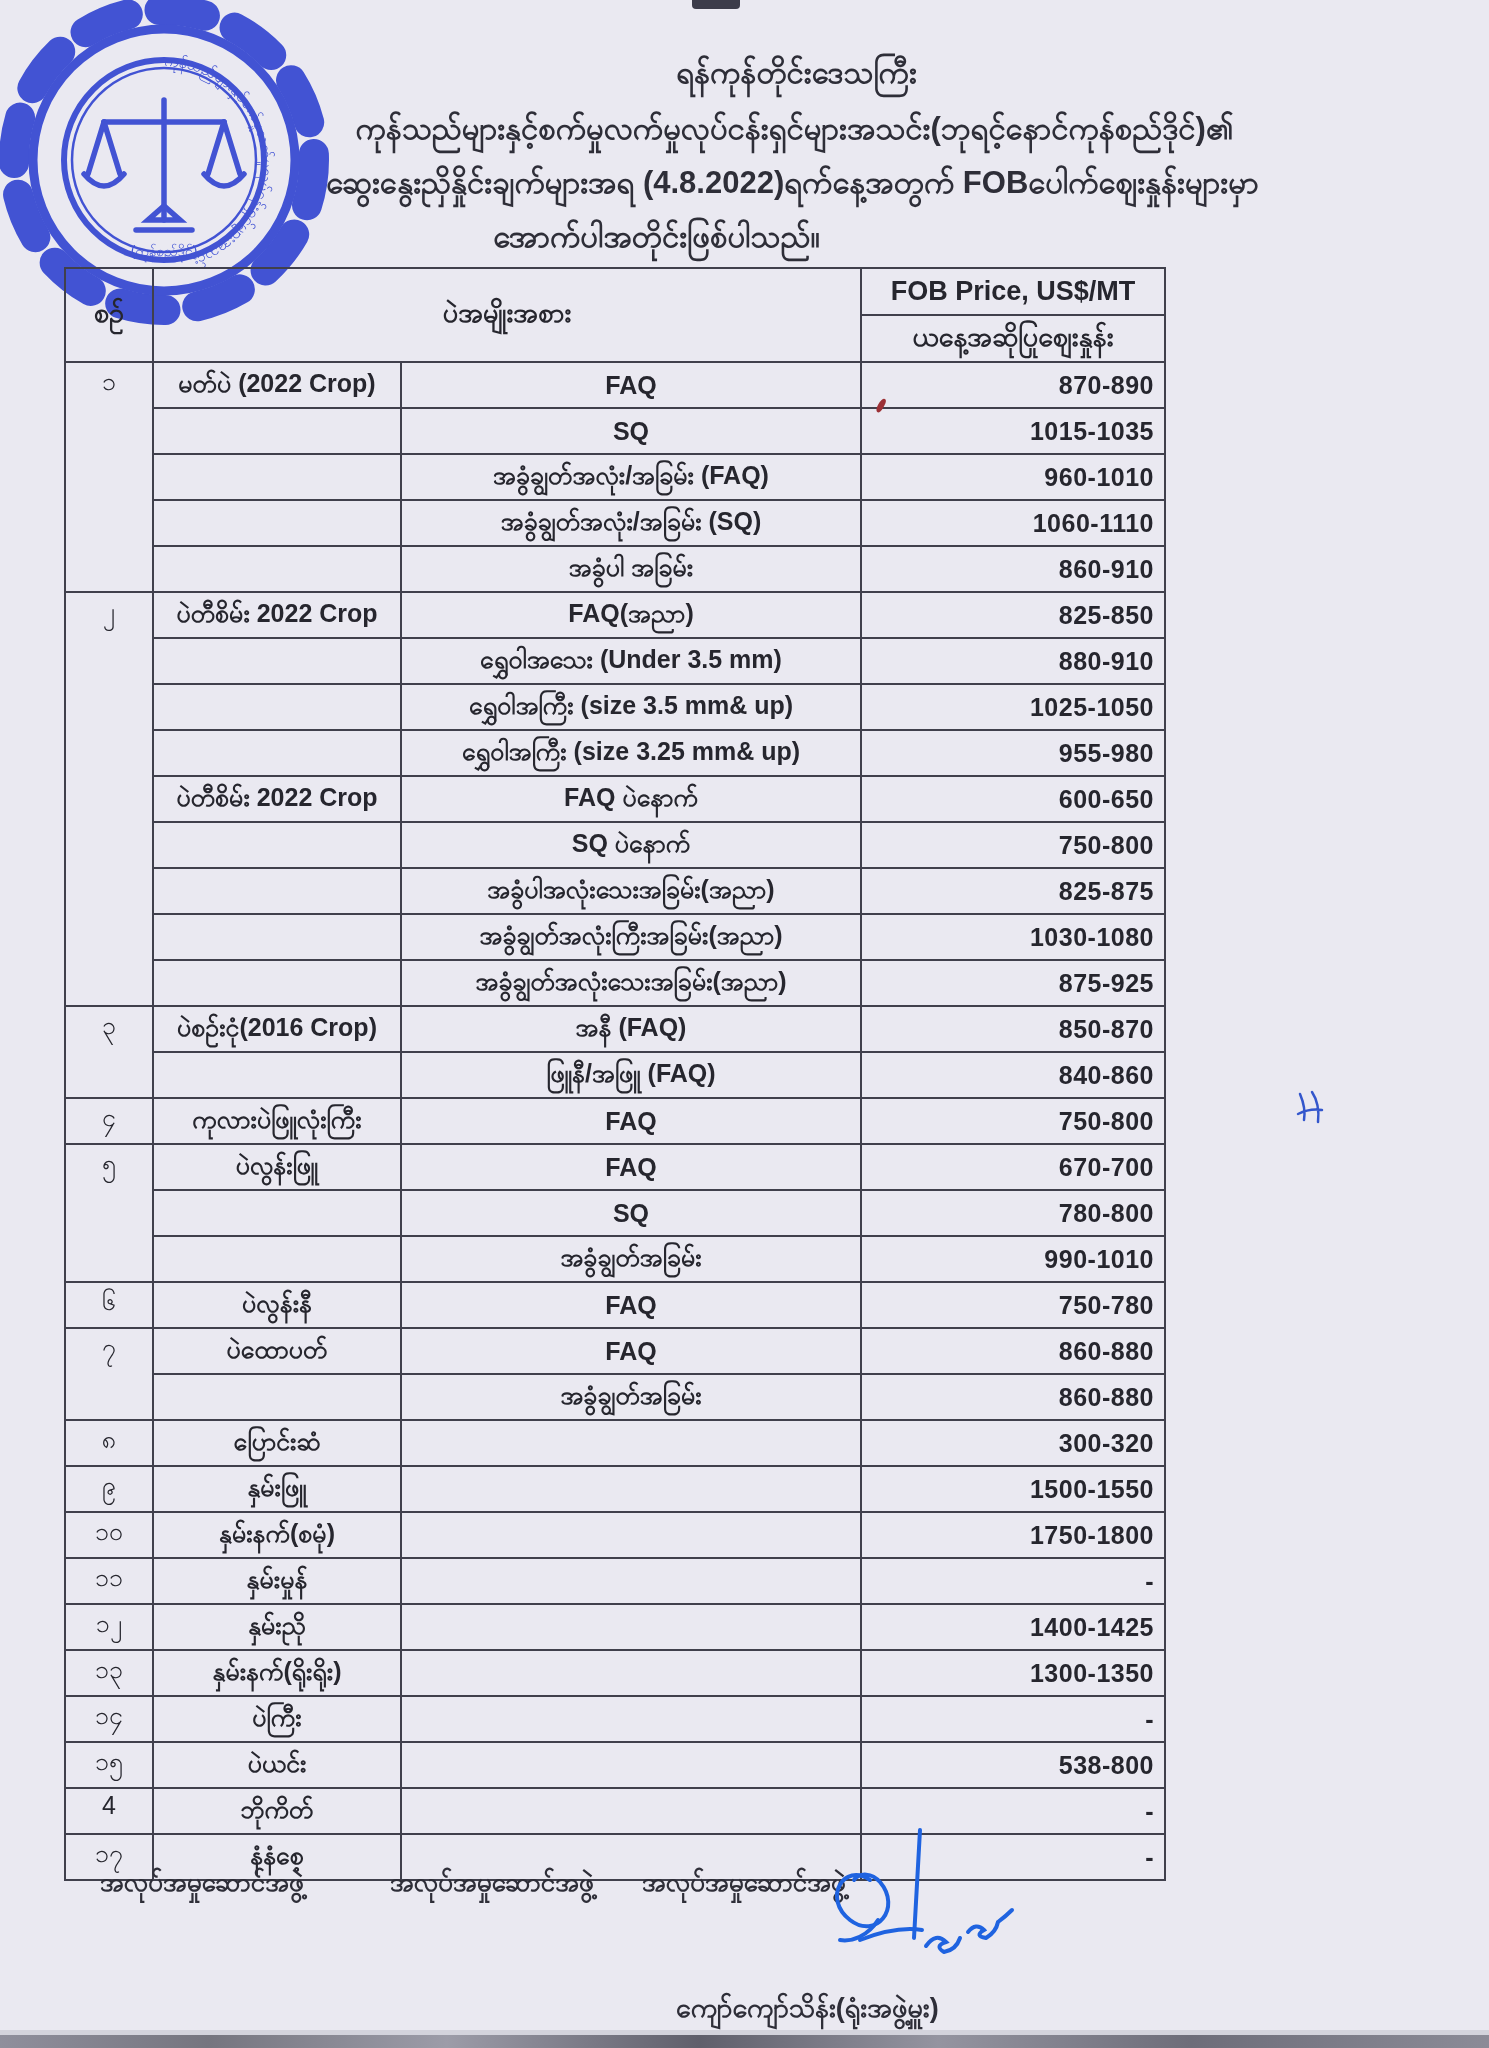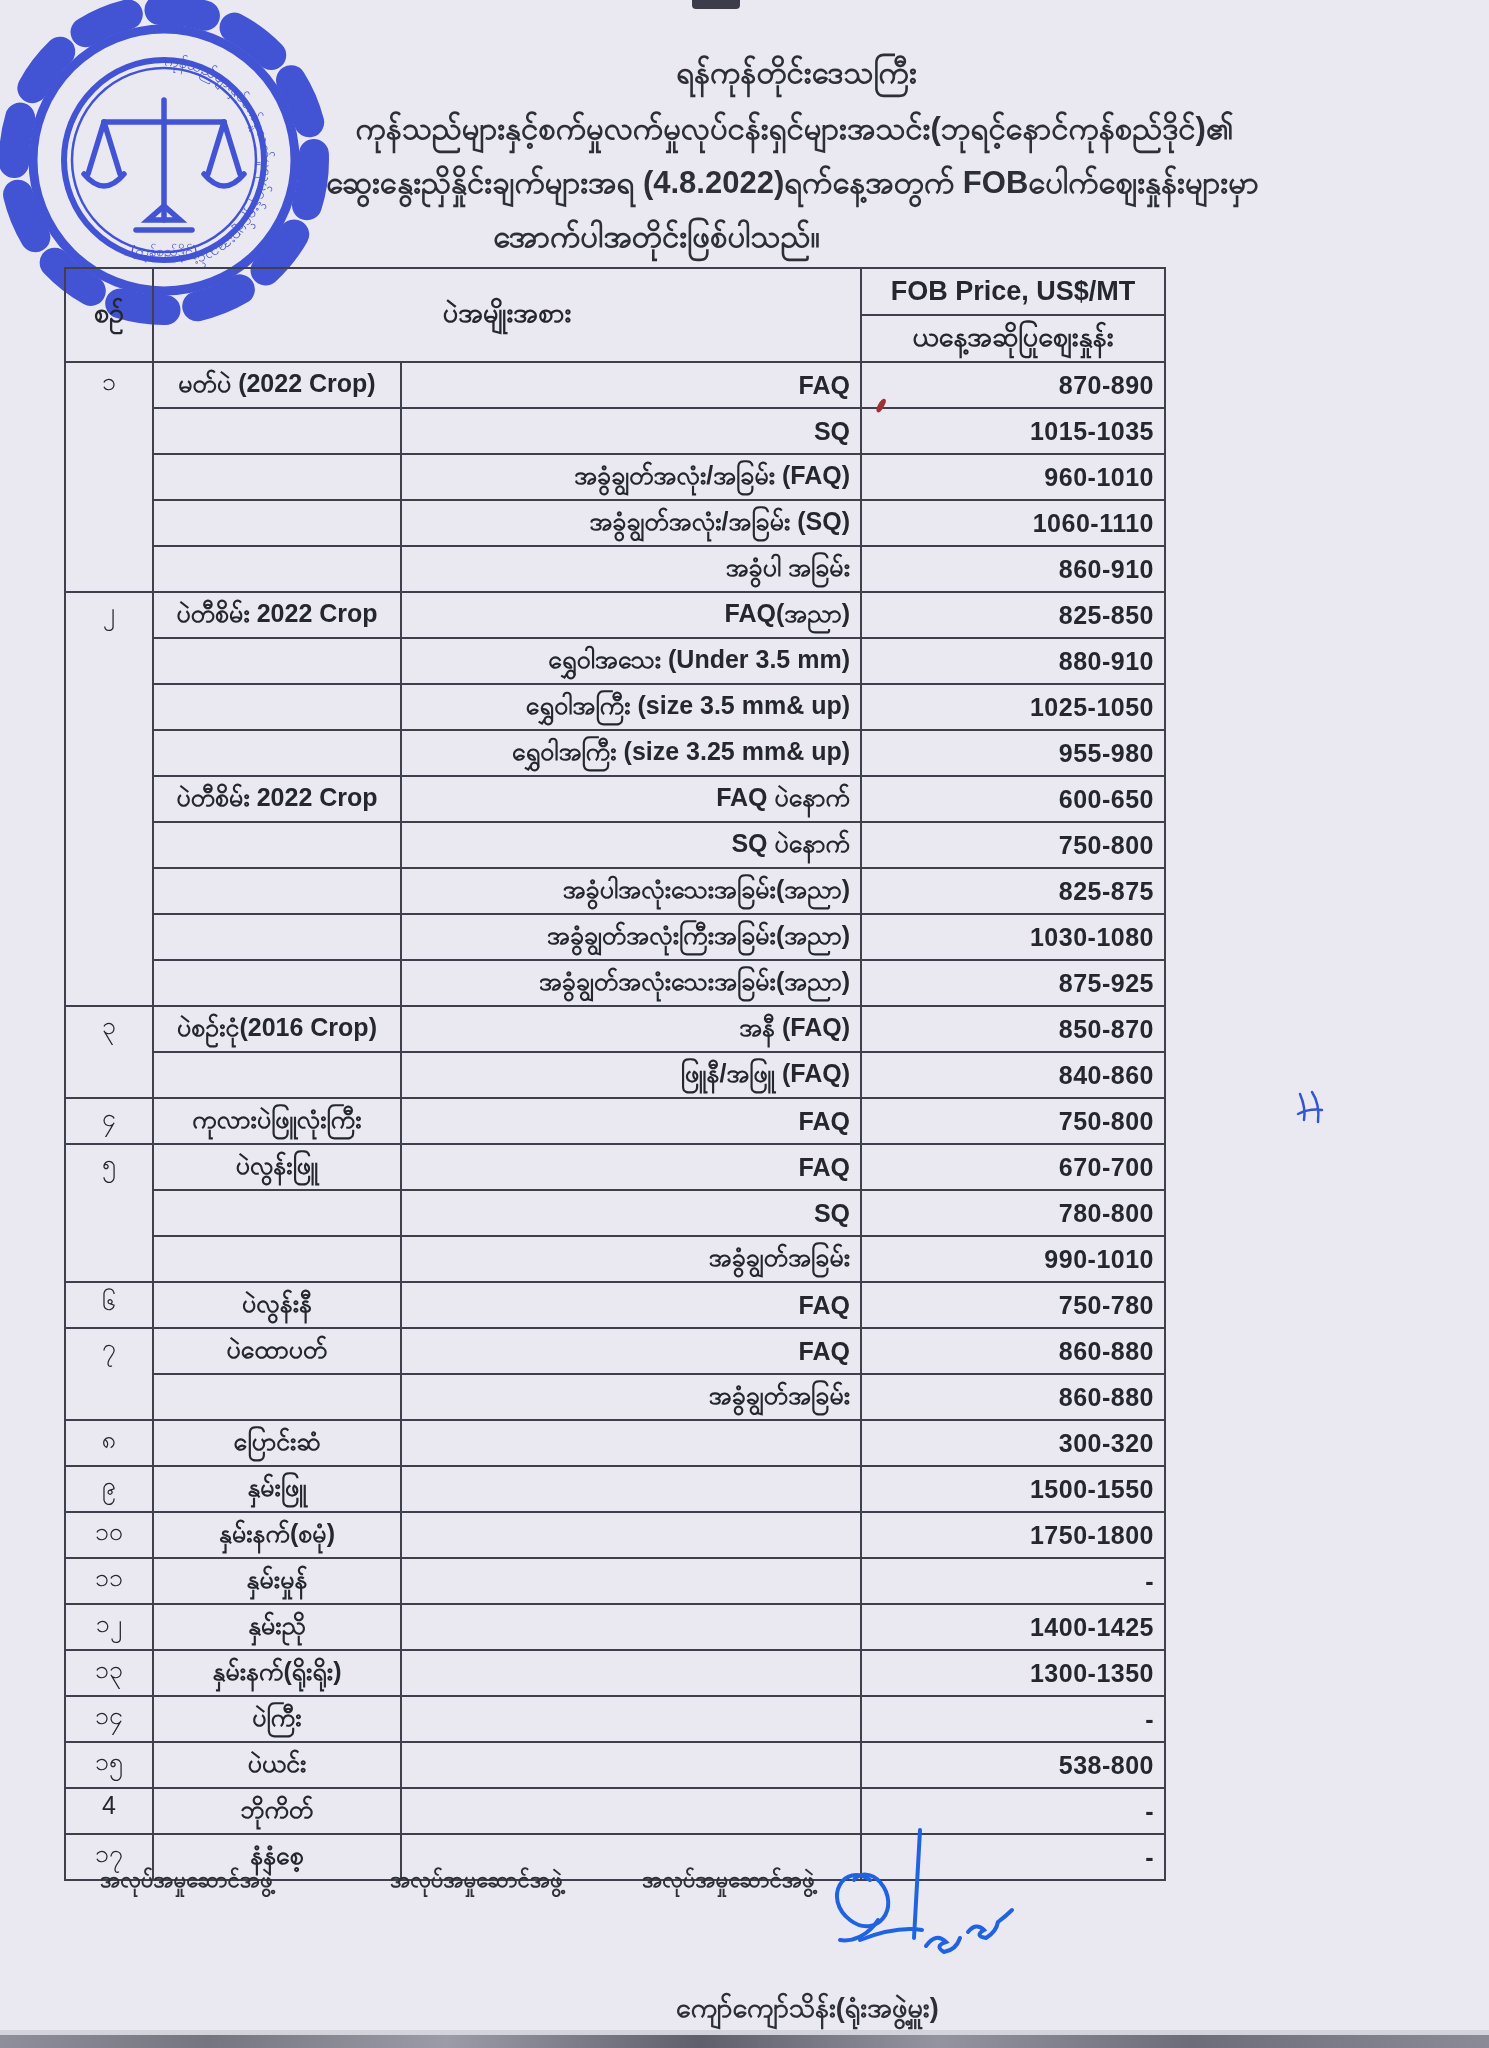--- a/index.html
+++ b/index.html
@@ -40,26 +40,26 @@
     color:#26262e;
     overflow:hidden;
     white-space:nowrap;
   }
   table.price thead th{
     font-weight:bold;text-align:center;font-size:27px;height:41px;padding:2px 4px;
   }
   table.price tbody td{height:40px;}
   td.c-no{text-align:center;vertical-align:top;padding-top:8px;font-size:26px;}
   td.c-name{text-align:center;font-weight:bold;}
-  td.c-grade{text-align:right;font-weight:bold;}
+  td.c-grade{text-align:center;font-weight:bold;}
   td.c-price{text-align:right;font-weight:bold;font-size:27px;letter-spacing:.5px;}
   
   .committee{
     position:absolute;top:1865px;
-    font-size:22px;font-weight:bold;color:#2e2e38;white-space:nowrap;
+    font-size:26px;font-weight:bold;color:#2e2e38;white-space:nowrap;
   }
   .committee.c1{left:100px;}
   .committee.c2{left:390px;}
   .committee.c3{left:642px;}
   .signer{
     position:absolute;left:676px;top:1990px;
     font-size:27px;font-weight:bold;color:#2e2e38;white-space:nowrap;
   }
   .signature{position:absolute;left:808px;top:1828px;}
   

